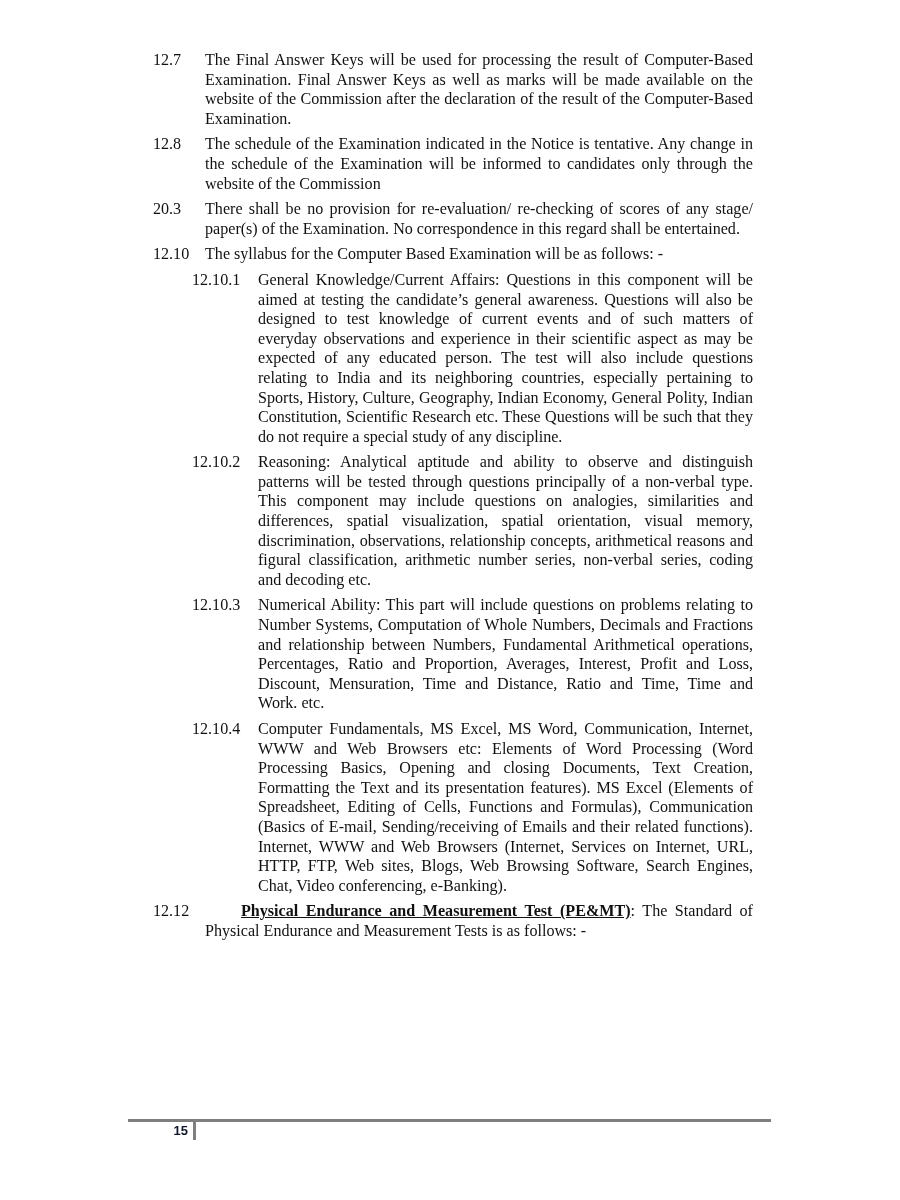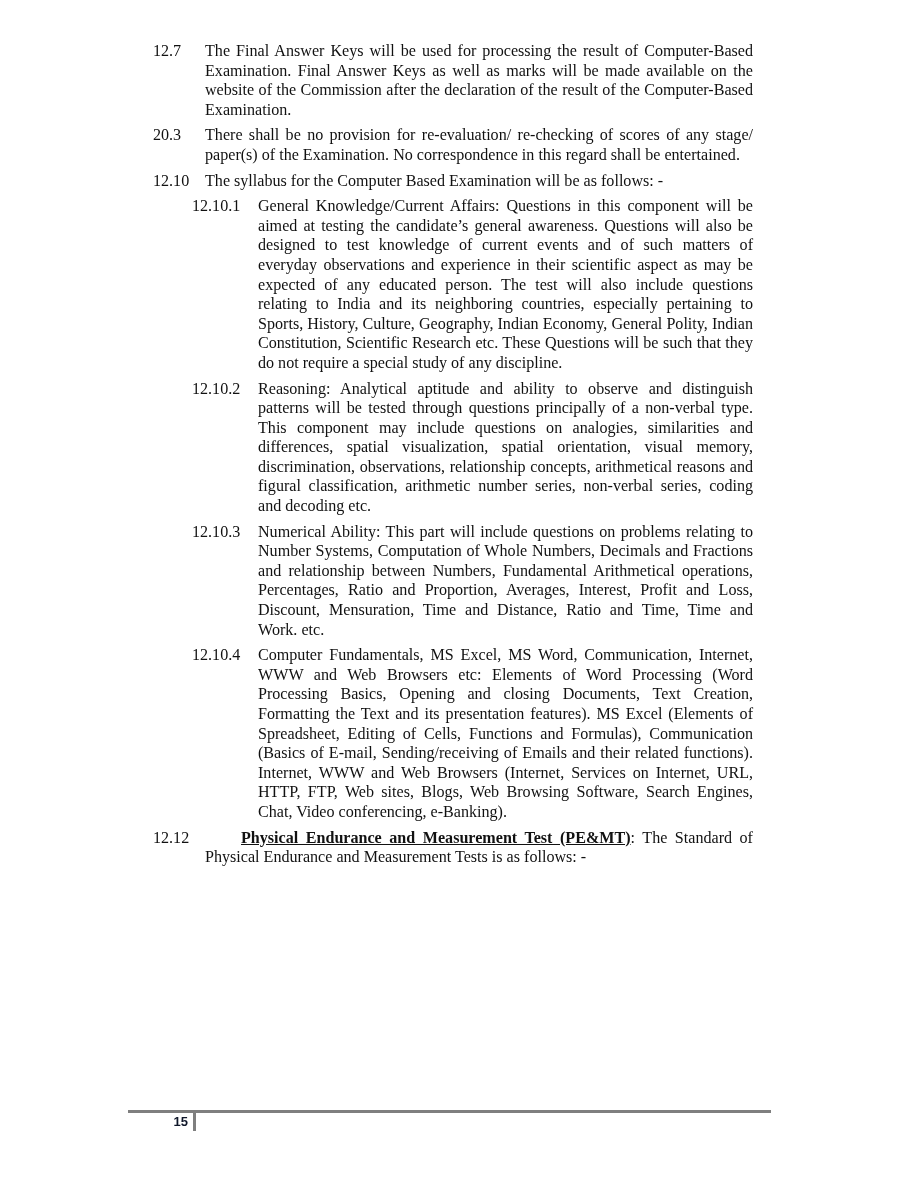--- a/index.html
+++ b/index.html
@@ -11,21 +11,21 @@
       width: 900px;
       height: 1200px;
       position: relative;
       overflow: hidden;
       font-family: "Liberation Serif", "DejaVu Serif", serif;
       color: #111111;
     }
     .page {
       position: absolute;
       left: 0;
-      top: 0;
+      top: 9px;
       width: 900px;
       height: 872px;
     }
     .content {
       position: absolute;
       left: 153px;
       top: 41px;
       width: 600px;
       font-size: 16.1px;
       line-height: 19.6px;
@@ -92,20 +92,24 @@
 <body style="color: rgb(17, 17, 17);">
 
 <div class="page">
   <div class="content">
 
     <div class="item">
       <span class="num">12.7</span>
       <span class="text">The Final Answer Keys will be used for processing the result of Computer-Based Examination. Final Answer Keys as well as marks will be made available on the website of the Commission after the declaration of the result of the Computer-Based Examination.</span>
     </div>
 
+    <div class="item">
+      <span class="num">12.8</span>
+      <span class="text">The schedule of the Examination indicated in the Notice is tentative. Any change in the schedule of the Examination will be informed to candidates only through the website of the Commission</span>
+    </div>
 
     <div class="item">
       <span class="num">20.3</span>
       <span class="text">There shall be no provision for re-evaluation/ re-checking of scores of any stage/ paper(s) of the Examination. No correspondence in this regard shall be entertained.</span>
     </div>
 
     <div class="item">
       <span class="num">12.10</span>
       <span class="text">The syllabus for the Computer Based Examination will be as follows: -</span>
     </div>

